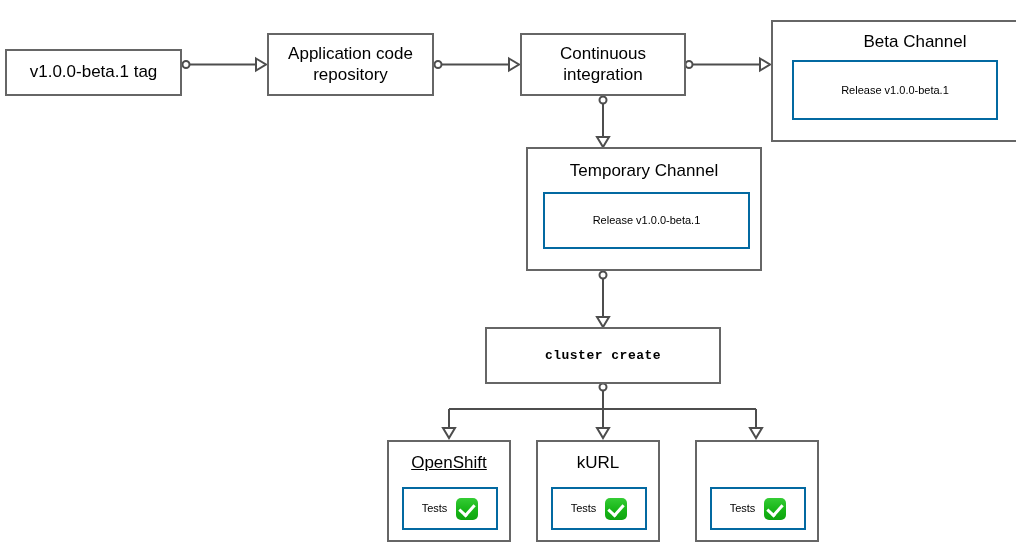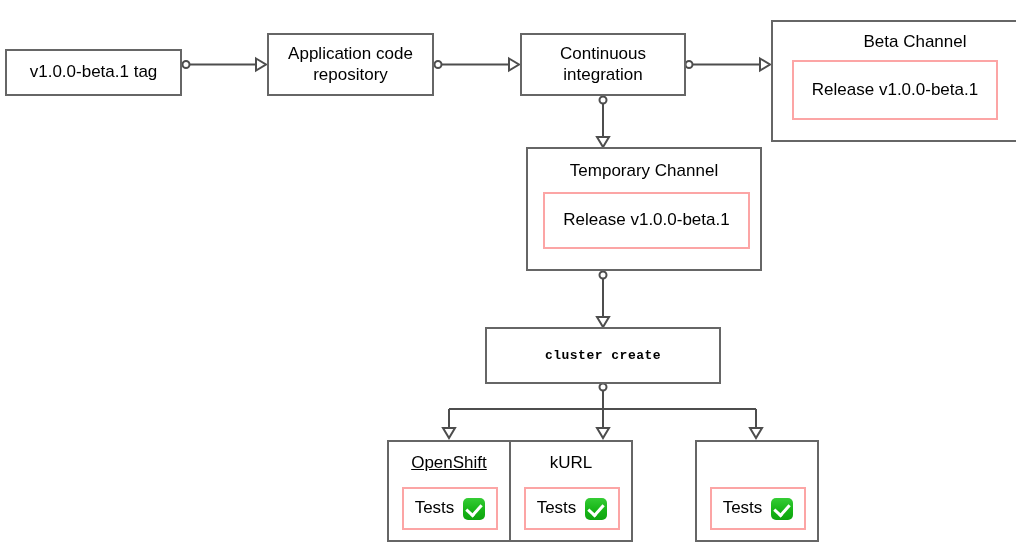--- a/index.html
+++ b/index.html
@@ -43,26 +43,26 @@
     position: absolute;
     left: 0;
     right: 0;
     text-align: center;
     font-size: 17px;
     color: #000000;
   }
   .inner-box {
     position: absolute;
     box-sizing: border-box;
-    border: 2px solid #fca5a5;
+    border: 2px solid #0369a1;
     background: #ffffff;
     display: flex;
     align-items: center;
     justify-content: center;
-    font-size: 17px;
+    font-size: 11px;
     color: #000000;
   }
   .mono-label {
     font-family: "Liberation Mono", monospace;
     font-weight: bold;
     font-size: 13px;
     letter-spacing: 0.5px;
     color: #000000;
   }
   .tests-inner {
@@ -201,21 +201,21 @@
   </div>
 
   <div class="node container-node" style="left:387px; top:440px; width:124px; height:102px;">
     <div class="container-title" style="top:11px;text-decoration:underline;">OpenShift</div>
     <div class="inner-box tests-inner" style="left:13px; top:45px; width:96px; height:43px;">
       <span>Tests</span>
       <span class="check-icon"></span>
     </div>
   </div>
 
-  <div class="node container-node" style="left:509px; top:440px; width:124px; height:102px;">
+  <div class="node container-node" style="left:536px; top:440px; width:124px; height:102px;">
     <div class="container-title" style="top:11px;">kURL</div>
     <div class="inner-box tests-inner" style="left:13px; top:45px; width:96px; height:43px;">
       <span>Tests</span>
       <span class="check-icon"></span>
     </div>
   </div>
 
   <div class="node container-node" style="left:695px; top:440px; width:124px; height:102px;">
     <div class="inner-box tests-inner" style="left:13px; top:45px; width:96px; height:43px;">
       <span>Tests</span>

